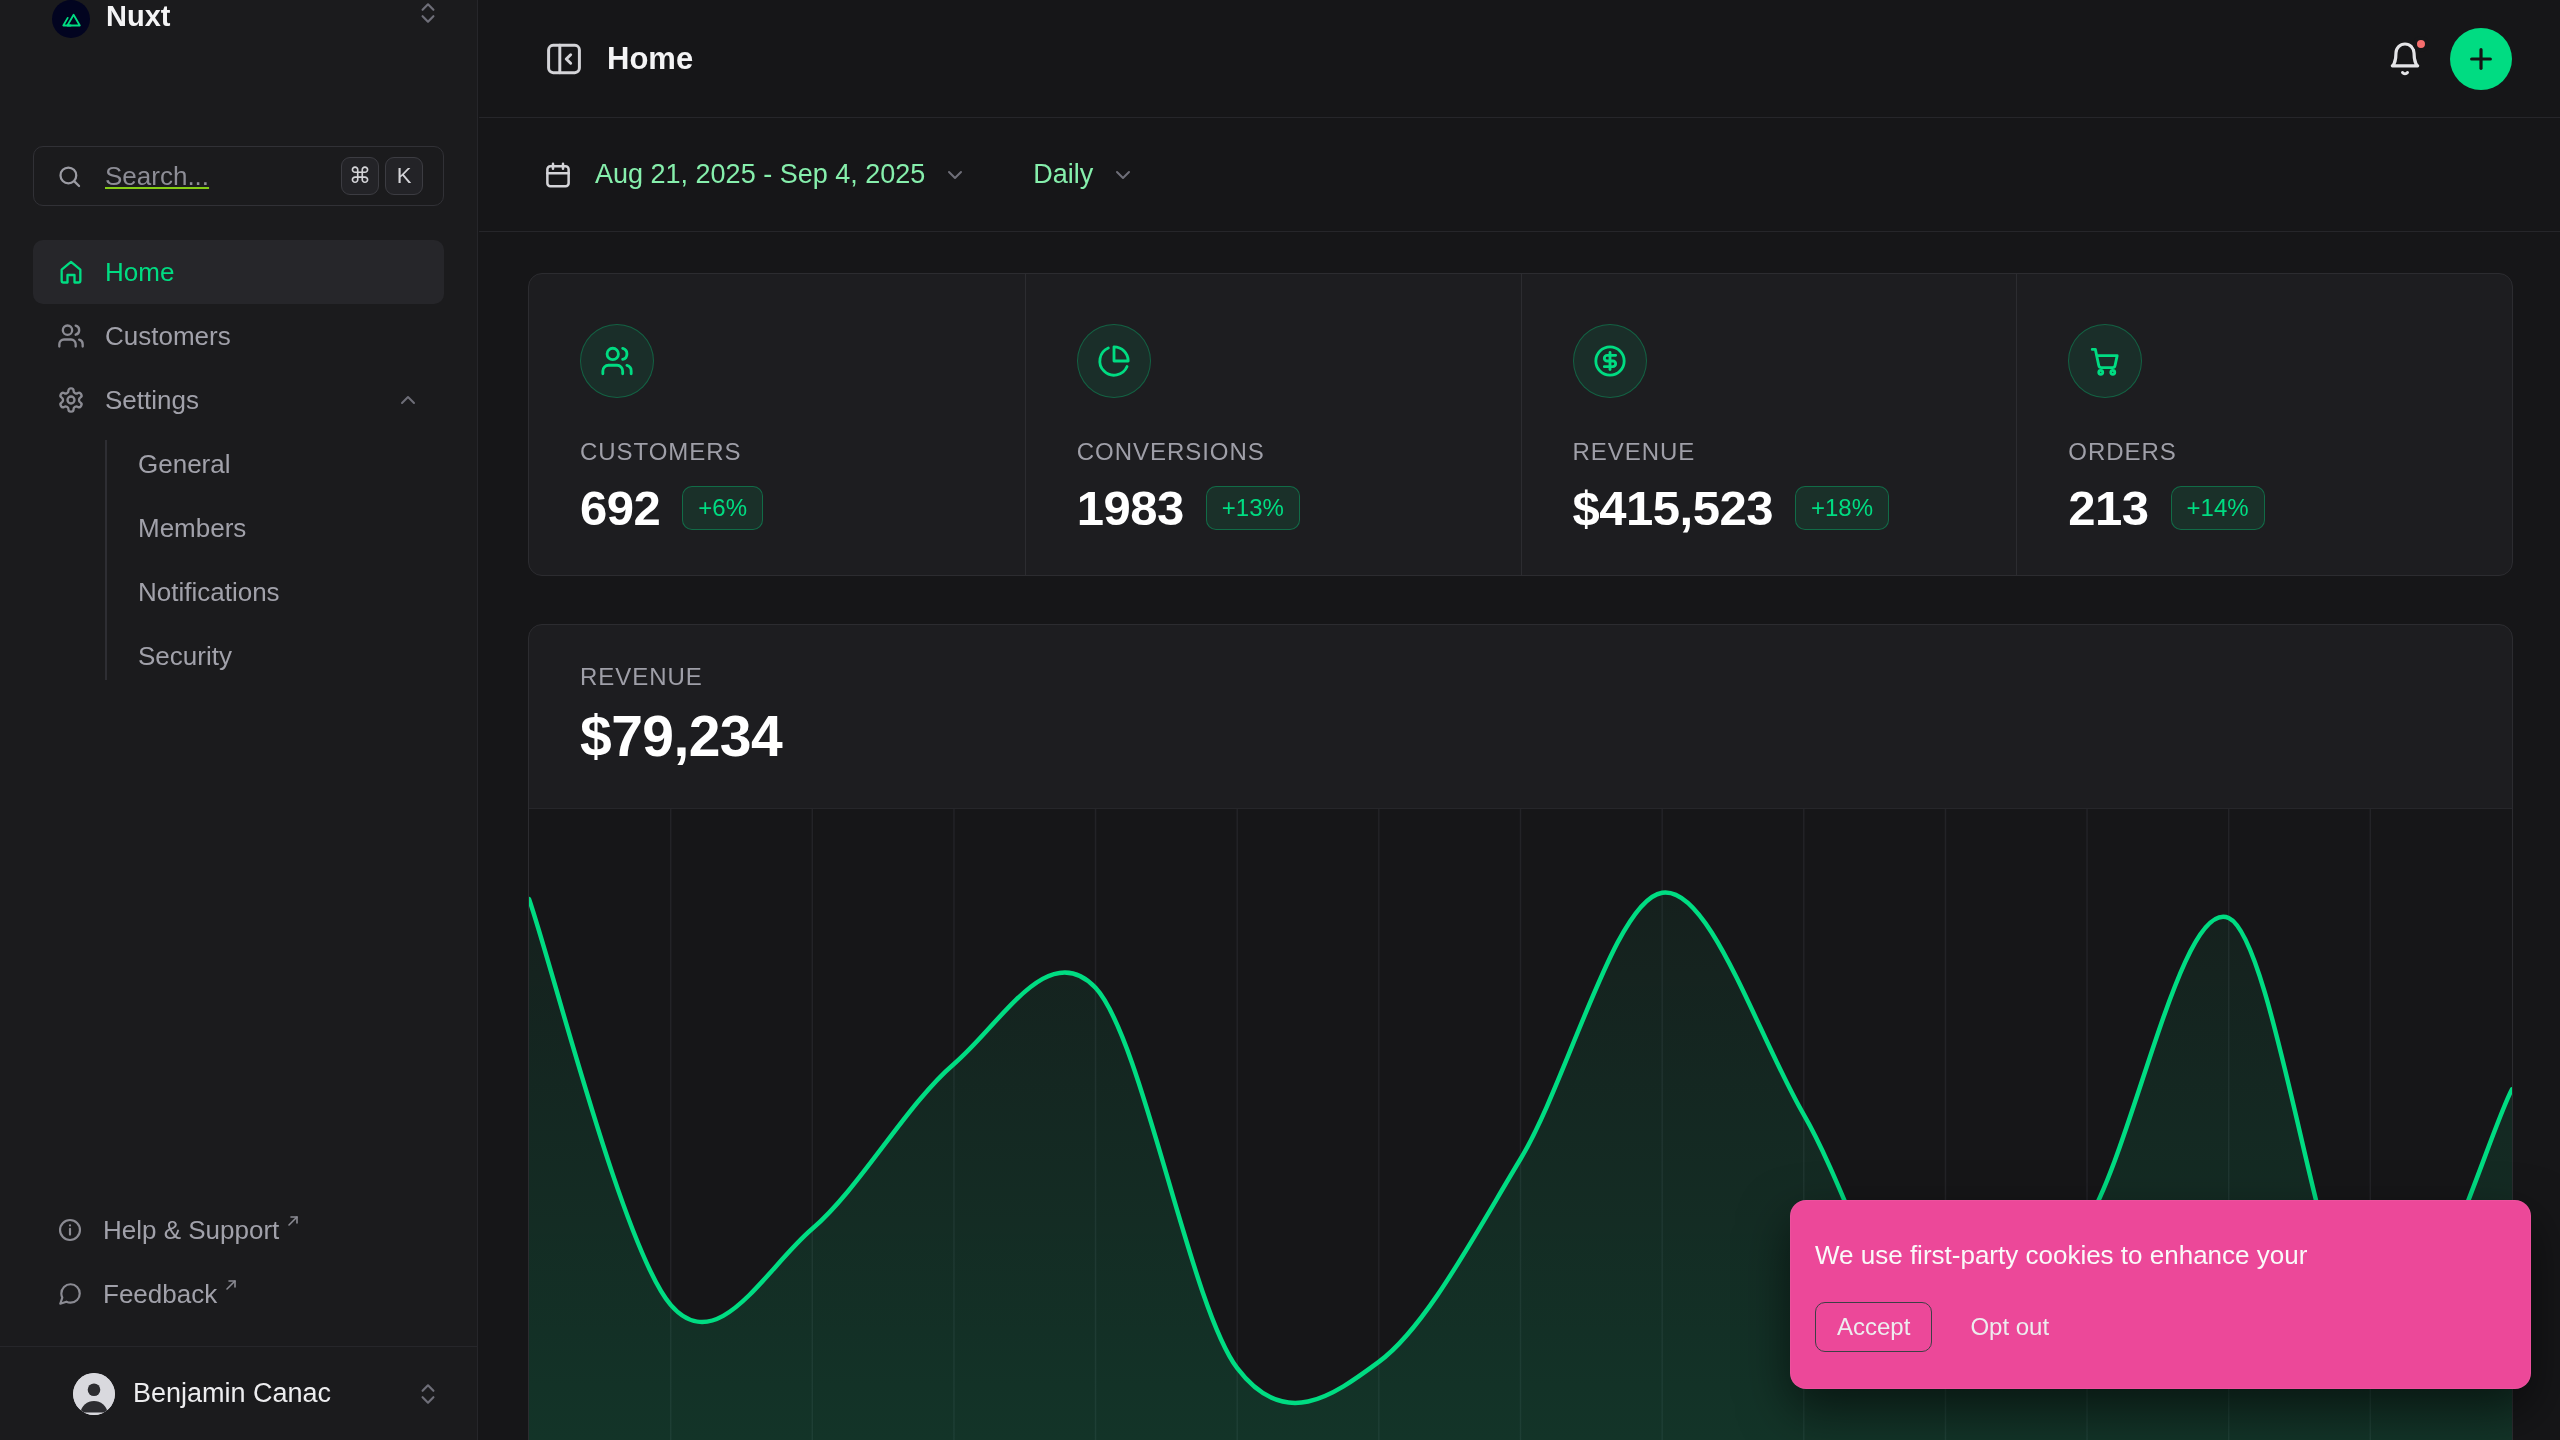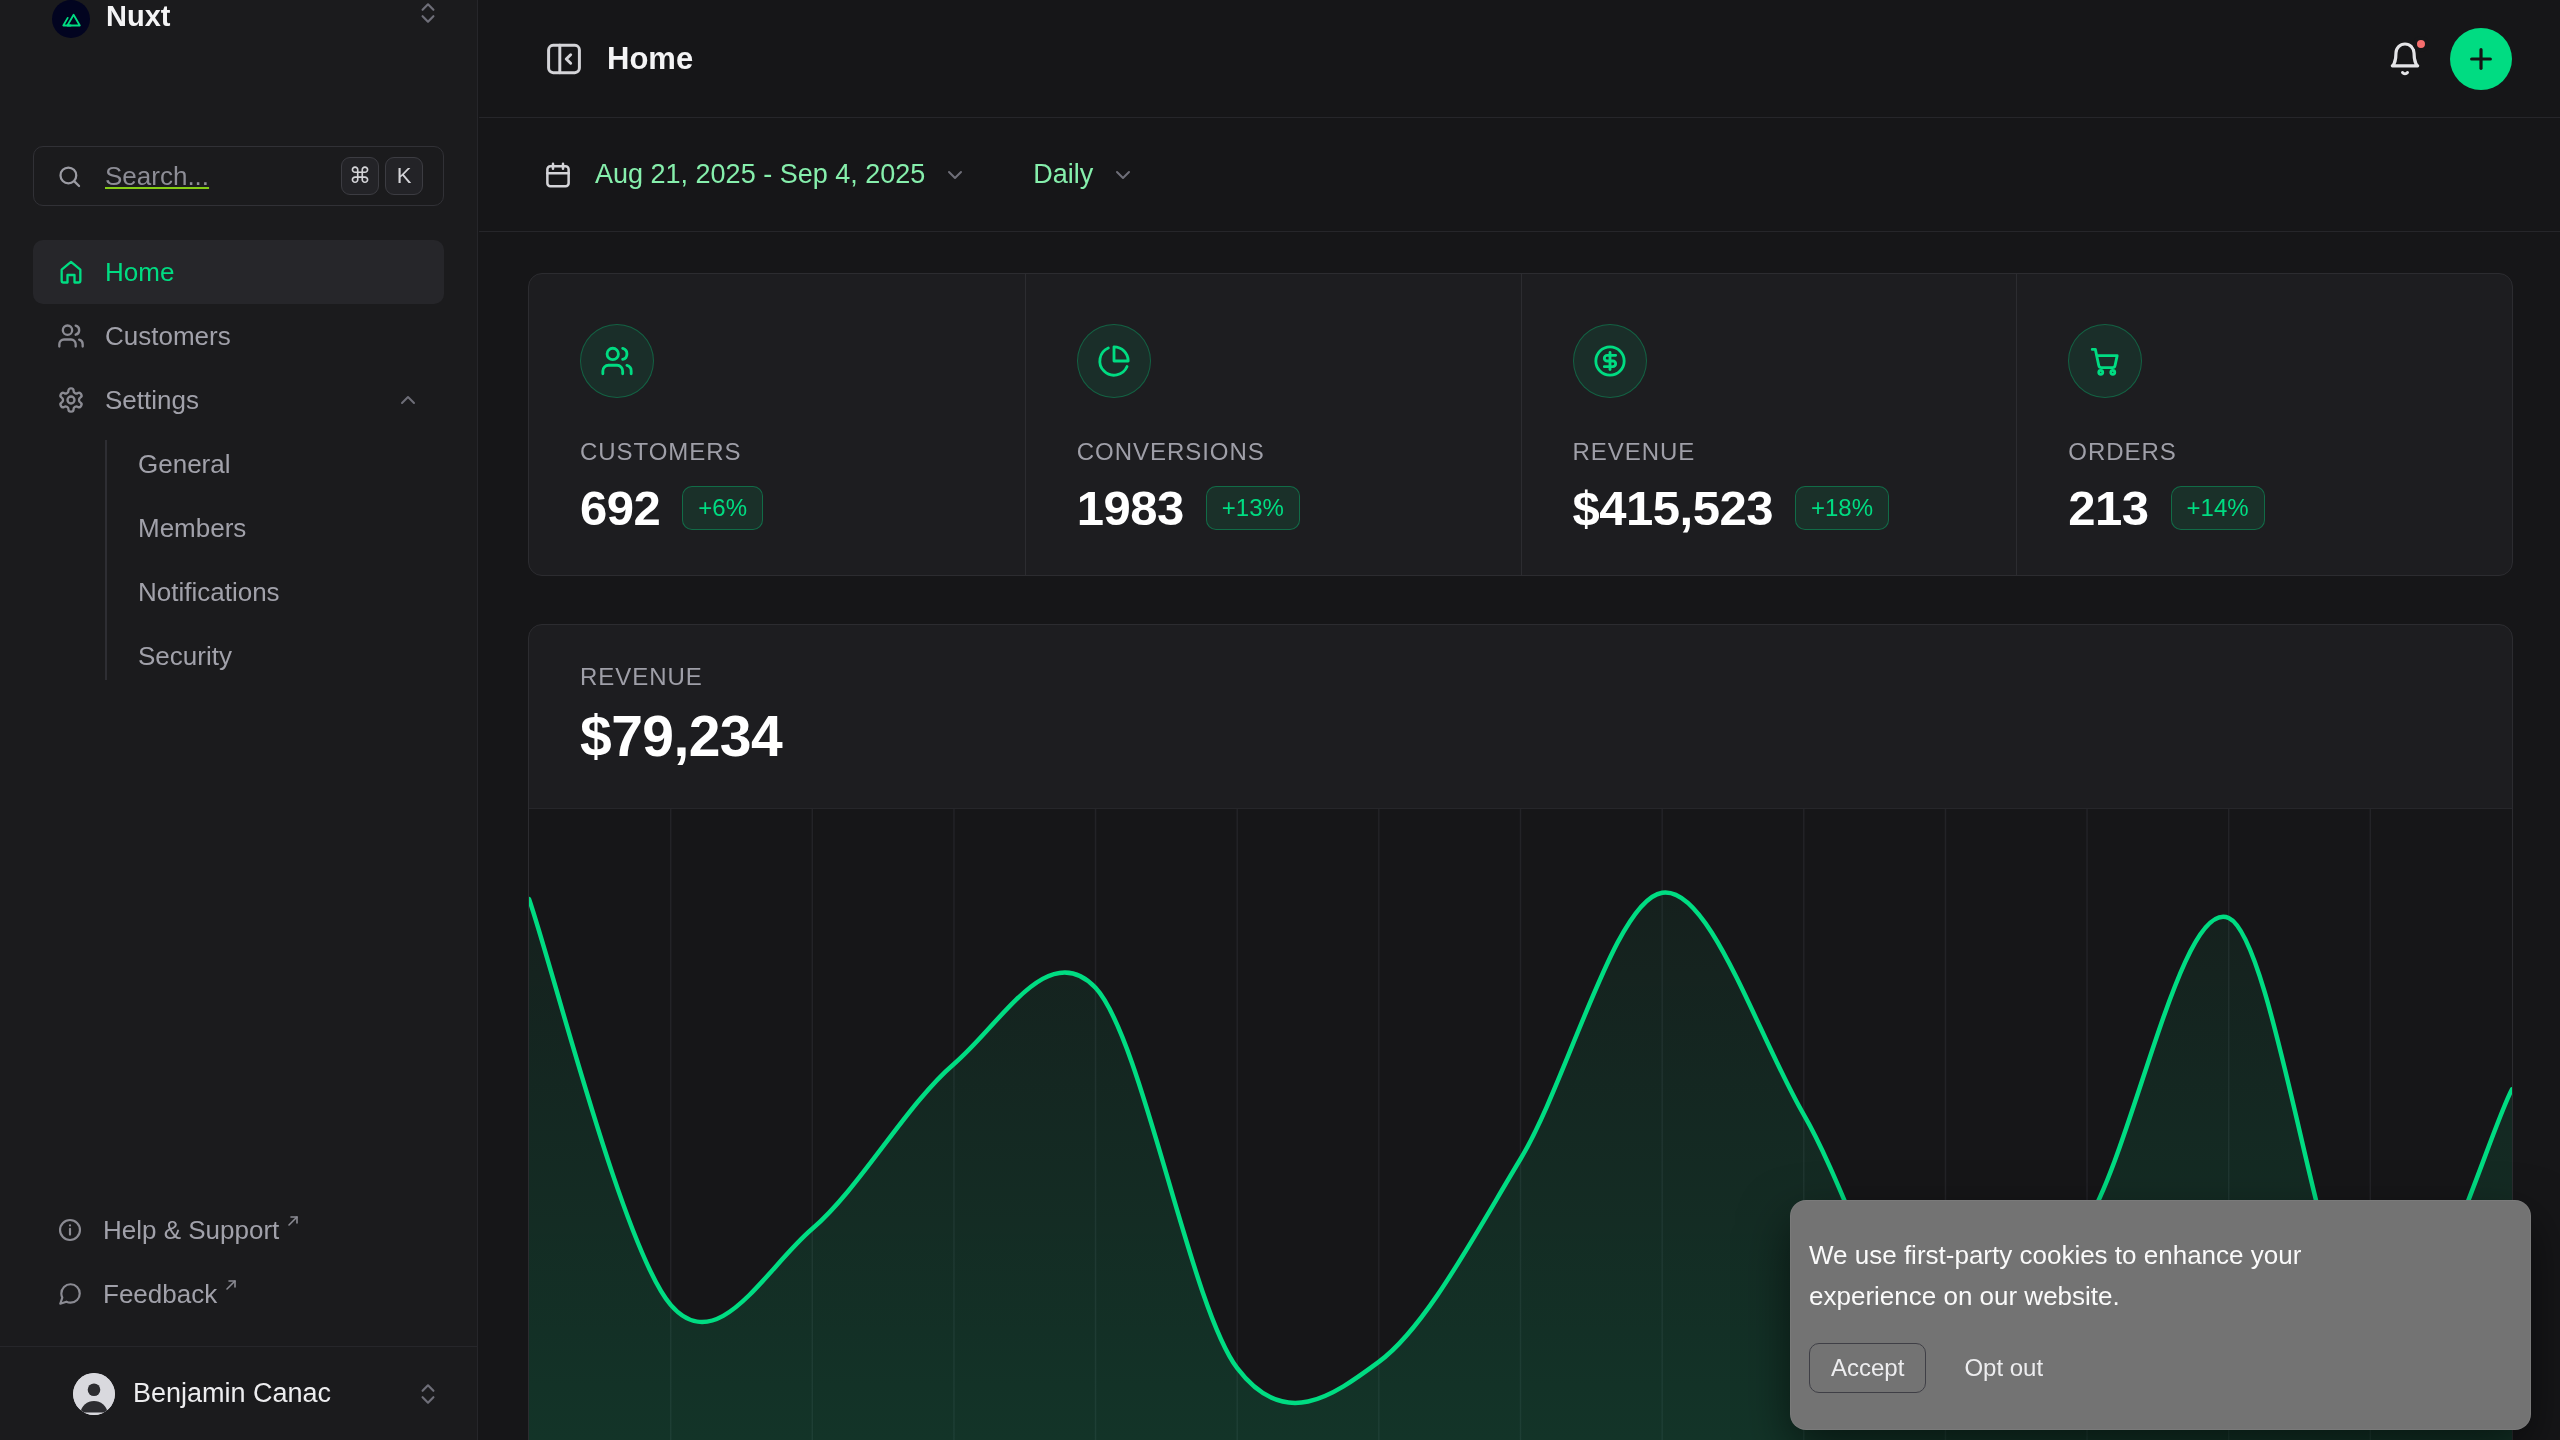--- a/index.html
+++ b/index.html
@@ -130,22 +130,22 @@
   }
   .chart-head{ height:183px; padding:38px 50px 0 51px; }
   .chart-label{ font-size:24px; font-weight:500; letter-spacing:0.04em; color:#9f9fa8;}
   .chart-total{ margin-top:12px; font-size:57px; font-weight:700; color:#ffffff; letter-spacing:-0.01em;}
   .plot{ position:relative; height:683px; background:#161618; border-top:1px solid #26262a;}
   .plot svg{ position:absolute; inset:0; width:100%; height:100%; }
 
   
   .cookie{
     position:absolute; left:1790px; top:1200px; width:741px;
-    background:#737373; border:1px solid rgba(255,255,255,0.05); border-radius:16px;
-    padding:34px 38px 36px 18px; box-shadow:0 20px 50px rgba(0,0,0,0.55); z-index:20;
+    background:#ec4899; border:1px solid rgba(255,255,255,0.05); border-radius:16px;
+    padding:34px 38px 36px 24px; box-shadow:0 20px 50px rgba(0,0,0,0.55); z-index:20;
   }
   .cookie-text{ font-size:26px; line-height:41px; color:#fafafa; }
   .cookie-actions{ margin-top:26px; display:flex; align-items:center; }
   .accept-btn{
     background:transparent; border:1.5px solid #3f3f46; border-radius:10px;
     color:#ededef; font-family:inherit; font-size:24px; font-weight:500;
     padding:10px 21px; cursor:pointer;
   }
   .optout-btn{ background:none; border:none; color:#ededef; font-family:inherit;
     font-size:24px; font-weight:500; margin-left:38px; cursor:pointer; }
@@ -443,19 +443,18 @@
           <path id="line-path" fill="none" stroke-width="4.5" stroke-linecap="round" stroke-linejoin="round" d="M 0.0,90.1 C 23.6,157.9 94.6,441.5 141.9,496.6 C 189.1,551.6 236.4,460.6 283.7,420.4 C 331.0,380.1 378.3,295.5 425.6,255.3 C 472.9,215.0 520.1,128.3 567.4,179.1 C 614.7,229.8 662.0,497.6 709.3,560.0 C 756.6,622.5 803.9,588.6 851.1,553.7 C 898.4,518.8 945.7,428.8 993.0,350.5 C 1040.3,272.2 1087.6,91.2 1134.9,83.8 C 1182.1,76.4 1229.4,224.6 1276.7,306.1 C 1324.0,387.5 1371.3,554.8 1418.6,572.8 C 1465.9,590.7 1513.1,491.3 1560.4,414.0 C 1607.7,336.7 1655.0,88.0 1702.3,109.2 C 1749.6,130.4 1796.9,512.4 1844.1,541.0 C 1891.4,569.6 1962.4,324.0 1986.0,280.7" stroke="#00dc82"></path>
         </svg>
       </div>
     </section>
   </div>
 </main>
 
 <div class="cookie">
   <div class="cookie-text">
     <span style="display:block">We use first-party cookies to enhance your</span>
-    <span style="display:block">experience on our website.</span>
   </div>
   <div class="cookie-actions">
     <button class="accept-btn">Accept</button>
     <button class="optout-btn">Opt out</button>
   </div>
 </div>
 
 </body></html>

